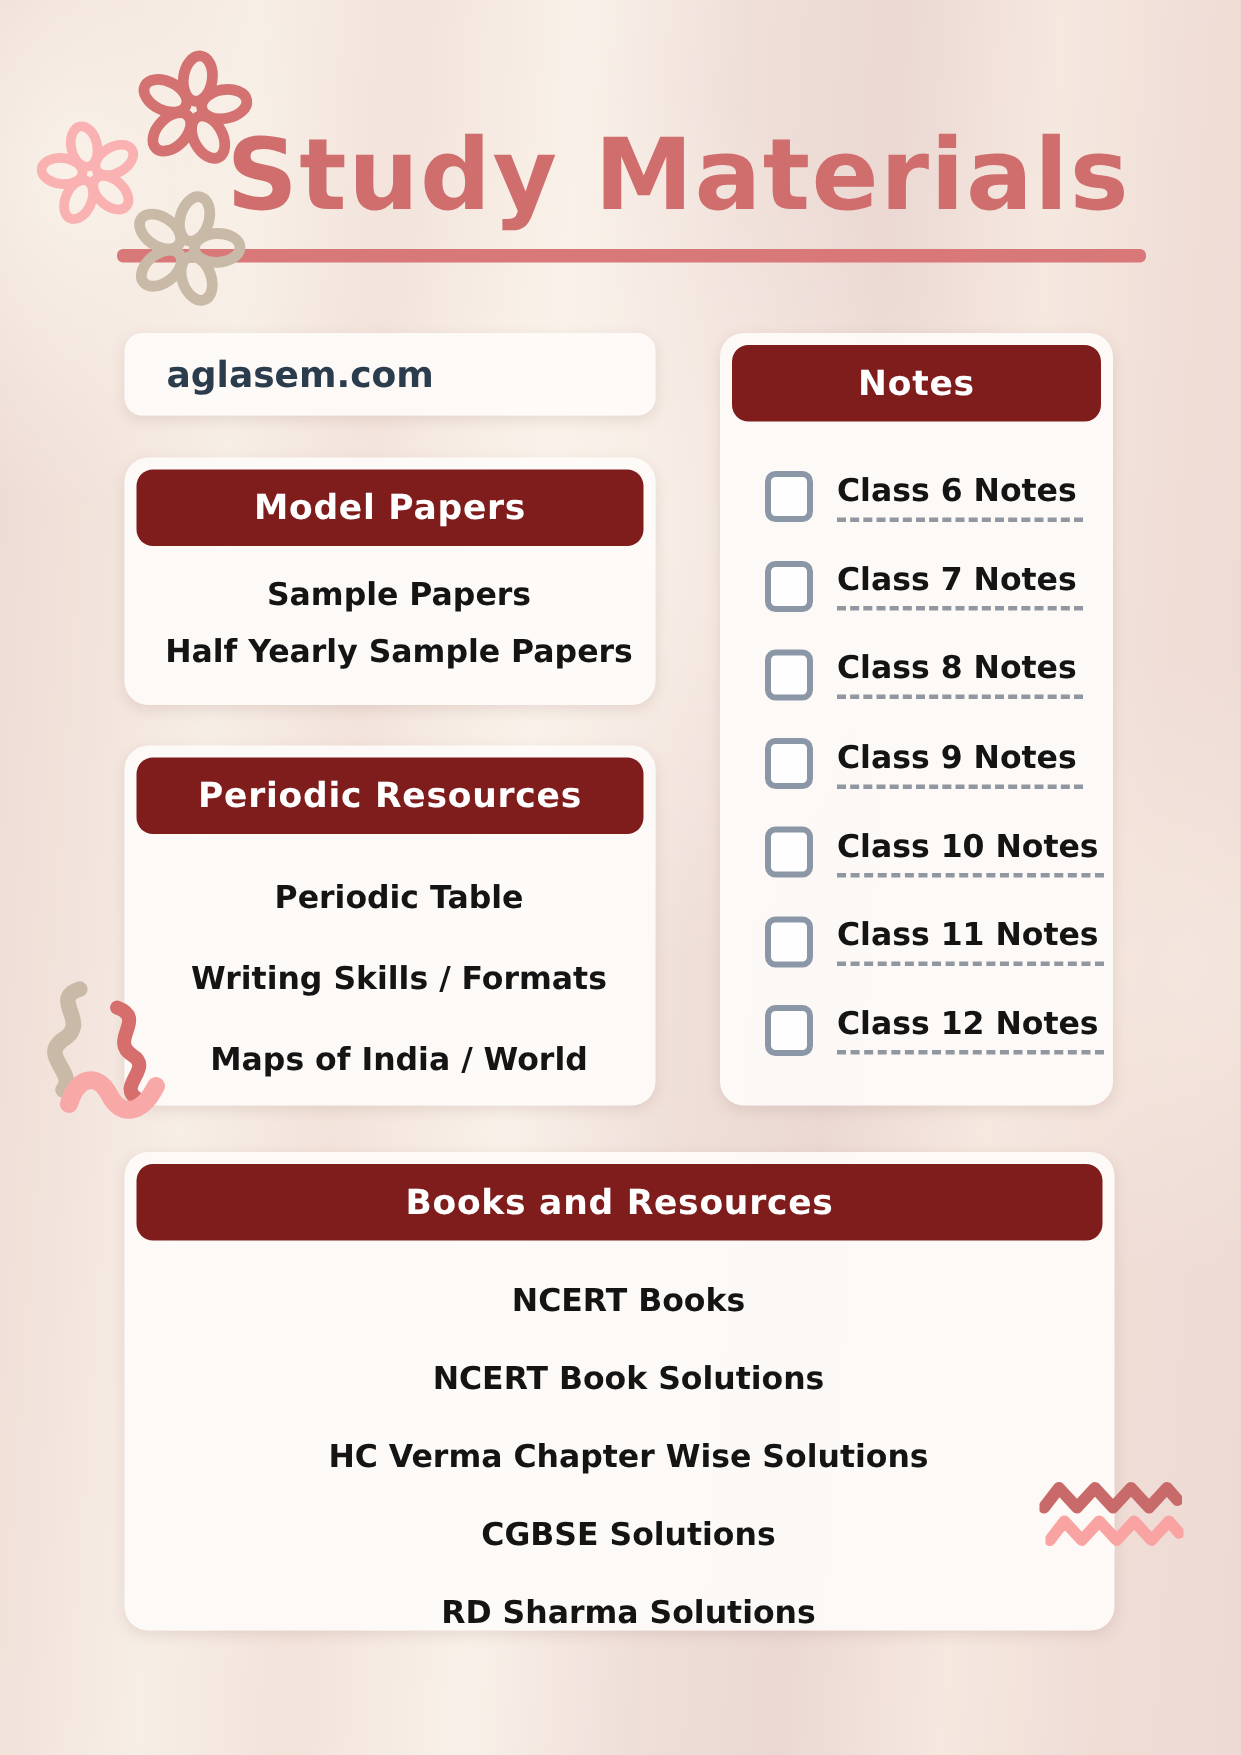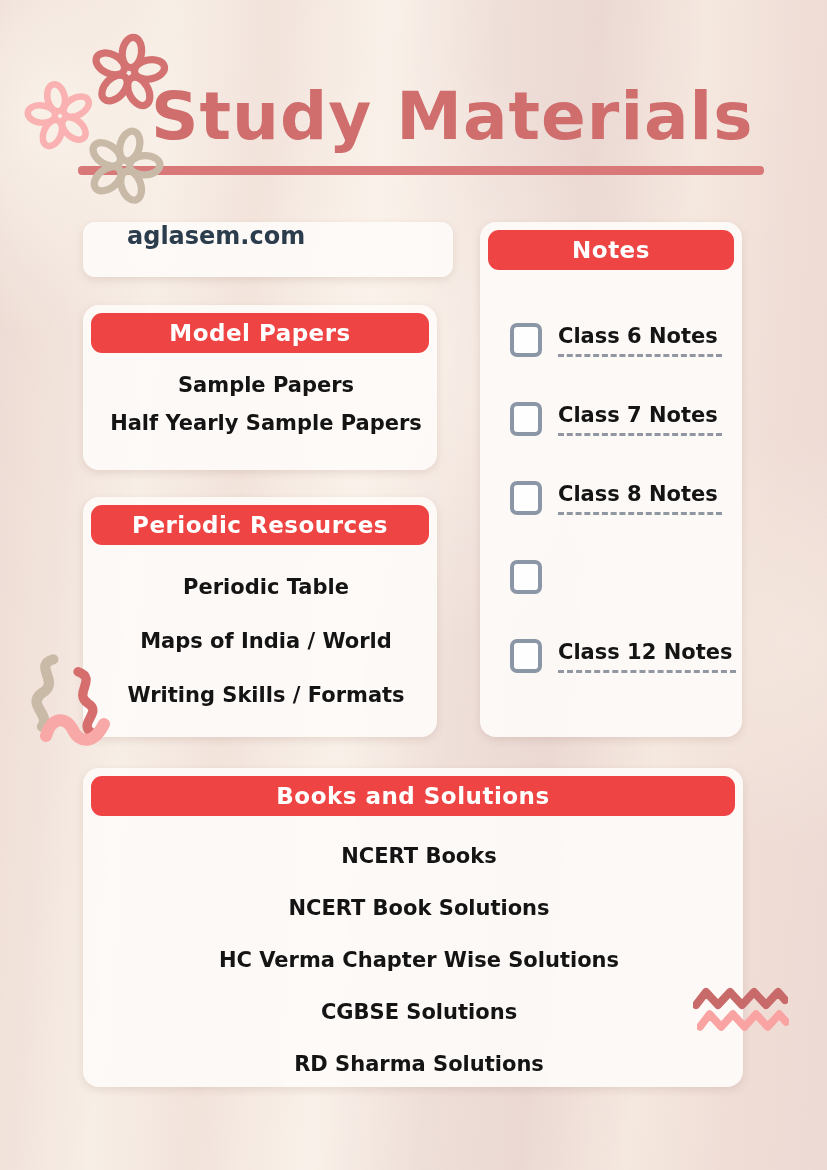--- a/index.html
+++ b/index.html
@@ -32,27 +32,27 @@
     background:#d97878;border-radius:4px;z-index:1;
   }
   
   .card{
     position:absolute;
     background:rgba(253,250,248,.95);
     border-radius:16px;
     box-shadow:0 3px 9px rgba(150,110,100,.18);
   }
   .card-header{
-    margin:8px;height:40px;
-    background:#ef4444;border-radius:11px;
+    margin:8px;height:51px;
+    background:#7f1d1d;border-radius:11px;
     display:flex;align-items:center;justify-content:center;
     color:#ffffff;font-size:23px;font-weight:bold;letter-spacing:.5px;
   }
   .site-card{left:83px;top:222px;width:354px;height:55px;border-radius:12px;
-    display:flex;align-items:flex-start;padding-left:16px;}
+    display:flex;align-items:center;}
   .site-card span{margin-left:28px;font-size:24px;font-weight:bold;color:#2b3c4c;}
   .model-card{left:83px;top:305px;width:354px;height:165px;}
   .resources-card{left:83px;top:497px;width:354px;height:240px;}
   .notes-card{left:480px;top:222px;width:262px;height:515px;}
   .books-card{left:83px;top:768px;width:660px;height:319px;}
   .item-list{display:flex;flex-direction:column;align-items:center;margin-left:12px;}
   .model-card .item-list{padding-top:12px;gap:14px;}
   .resources-card .item-list{padding-top:22px;gap:30px;}
   .books-card .item-list{padding-top:20px;gap:28px;}
   .item{font-size:21px;font-weight:bold;color:#141414;white-space:nowrap;}
@@ -128,52 +128,61 @@
     <div class="item-list">
       <div class="item">Sample Papers</div>
       <div class="item">Half Yearly Sample Papers</div>
     </div>
   </div>
 
   <div class="card resources-card">
     <div class="card-header">Periodic Resources</div>
     <div class="item-list">
       <div class="item">Periodic Table</div>
+      <div class="item">Writing Skills / Formats</div>
       <div class="item">Maps of India / World</div>
-      <div class="item">Writing Skills / Formats</div>
     </div>
   </div>
 
   <div class="card notes-card">
     <div class="card-header">Notes</div>
     <div class="notes-list">
       <div class="note-row">
         <div class="checkbox"></div>
         <span class="note-link">Class 6 Notes</span>
       </div>
       <div class="note-row">
         <div class="checkbox"></div>
         <span class="note-link">Class 7 Notes</span>
       </div>
       <div class="note-row">
         <div class="checkbox"></div>
         <span class="note-link">Class 8 Notes</span>
       </div>
       <div class="note-row">
         <div class="checkbox"></div>
+        <span class="note-link">Class 9 Notes</span>
+      </div>
+      <div class="note-row">
+        <div class="checkbox"></div>
+        <span class="note-link">Class 10 Notes</span>
+      </div>
+      <div class="note-row">
+        <div class="checkbox"></div>
+        <span class="note-link">Class 11 Notes</span>
       </div>
       <div class="note-row">
         <div class="checkbox"></div>
         <span class="note-link">Class 12 Notes</span>
       </div>
     </div>
   </div>
 
   <div class="card books-card">
-    <div class="card-header">Books and Solutions</div>
+    <div class="card-header">Books and Resources</div>
     <div class="item-list">
       <div class="item">NCERT Books</div>
       <div class="item">NCERT Book Solutions</div>
       <div class="item">HC Verma Chapter Wise Solutions</div>
       <div class="item">CGBSE Solutions</div>
       <div class="item">RD Sharma Solutions</div>
     </div>
   </div>
 
   <svg class="deco squiggle-tan" width="44" height="80" viewBox="0 0 50 100">

